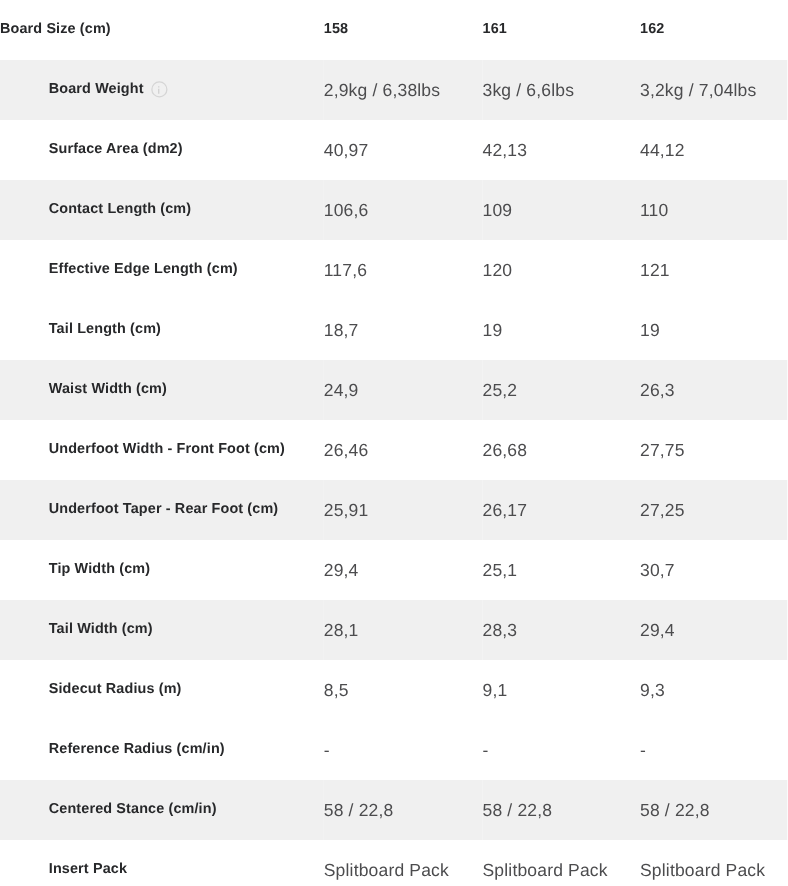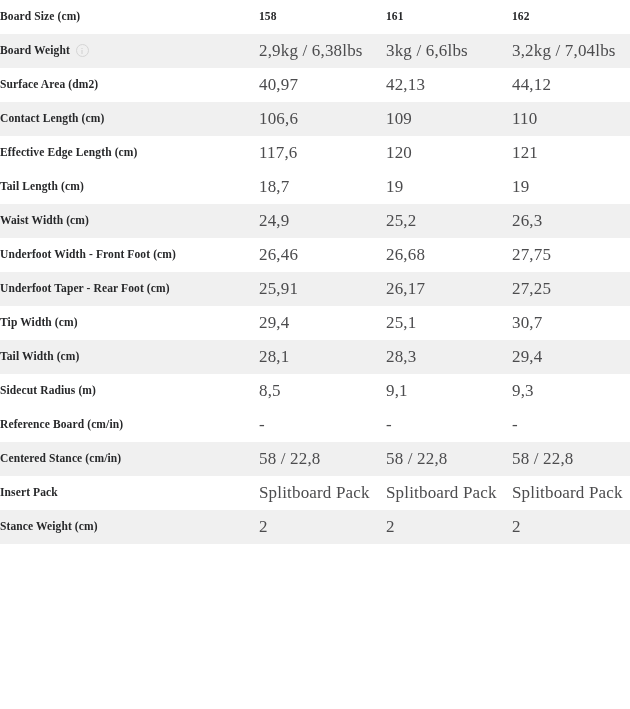--- a/index.html
+++ b/index.html
@@ -15,22 +15,21 @@
     -webkit-font-smoothing: antialiased;
   }
 
   .spec-table {
     width: 630px;
     border-collapse: collapse;
     table-layout: fixed;
   }
 
   .spec-table tr {
-    height: 34px;
-    font-family: Liberation Serif, serif;
+    height: 48px;
   }
 
   .spec-table tr.row-shaded {
     background: #f0f0f0;
   }
   .spec-table tr.row-plain {
     background: #ffffff;
   }
 
   .spec-table td,
@@ -55,24 +54,25 @@
     color: #27282a;
     letter-spacing: 0.01em;
     line-height: 1.2;
     white-space: nowrap;
   }
 
   .label-inner {
     display: inline-flex;
     align-items: center;
     gap: 6px;
+    margin-left: 39px;
   }
 
   .value-cell {
-    font-size: 17px;
+    font-size: 14px;
     font-weight: normal;
     color: #4c4c4e;
     letter-spacing: 0.01em;
     line-height: 1.2;
     white-space: nowrap;
   }
 
   .head-cell {
     font-size: 11.5px;
     font-weight: bold;
@@ -222,21 +222,21 @@
       <tr class="row-plain">
         <td class="label-cell"><span class="label-inner">
             <span>Sidecut Radius (m)</span>
           </span></td>
         <td class="value-cell">8,5</td>
         <td class="value-cell">9,1</td>
         <td class="value-cell">9,3</td>
       </tr>
       <tr class="row-plain">
         <td class="label-cell"><span class="label-inner">
-            <span>Reference Board (cm/in)</span>
+            <span>Reference Radius (cm/in)</span>
           </span></td>
         <td class="value-cell">-</td>
         <td class="value-cell">-</td>
         <td class="value-cell">-</td>
       </tr>
       <tr class="row-shaded">
         <td class="label-cell"><span class="label-inner">
             <span>Centered Stance (cm/in)</span>
           </span></td>
         <td class="value-cell">58 / 22,8</td>

